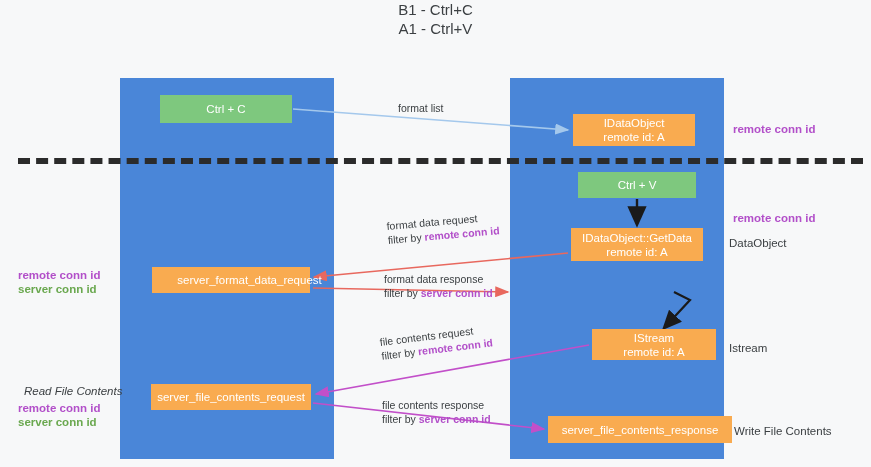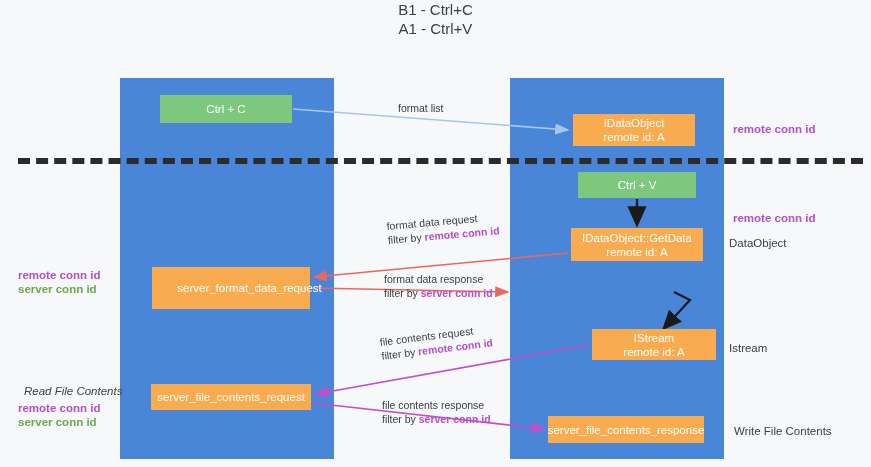--- a/index.html
+++ b/index.html
@@ -64,25 +64,25 @@
     line-height: 14px;
     white-space: pre;
   }
   .node.green { background: #7ec87e; }
   .node.orange { background: #f9ab50; }
 
   #node-ctrl-c      { left: 160px; top: 95px;  width: 132px; height: 28px; }
   #node-idataobject { left: 573px; top: 114px; width: 122px; height: 32px; }
   #node-ctrl-v      { left: 578px; top: 172px; width: 118px; height: 26px; }
   #node-getdata     { left: 571px; top: 228px; width: 132px; height: 33px; }
-  #node-fmt-req     { left: 152px; top: 267px; width: 158px; height: 42px; padding-left: 37px; }
+  #node-fmt-req     { left: 152px; top: 267px; width: 158px; height: 26px; padding-left: 37px; }
   #node-fmt-resp    { left: 512px; top: 279px; width: 162px; height: 26px; }
   #node-istream     { left: 592px; top: 329px; width: 124px; height: 31px; }
   #node-file-req    { left: 151px; top: 384px; width: 160px; height: 26px; }
-  #node-file-resp   { left: 548px; top: 416px; width: 156px; height: 27px; }
+  #node-file-resp   { left: 548px; top: 416px; width: 184px; height: 27px; }
 
   
   .side-label {
     font-size: 11.5px;
     line-height: 14px;
     white-space: pre;
   }
   .purple { color: #b24fc9; font-weight: bold; }
   .green-txt { color: #6aa84f; font-weight: bold; }
   .dark { color: #3c4043; }

